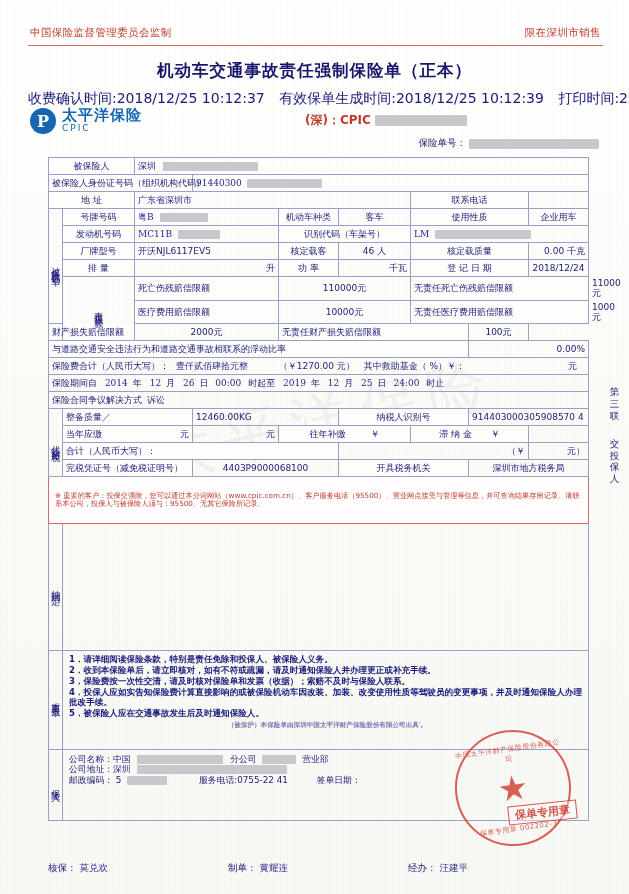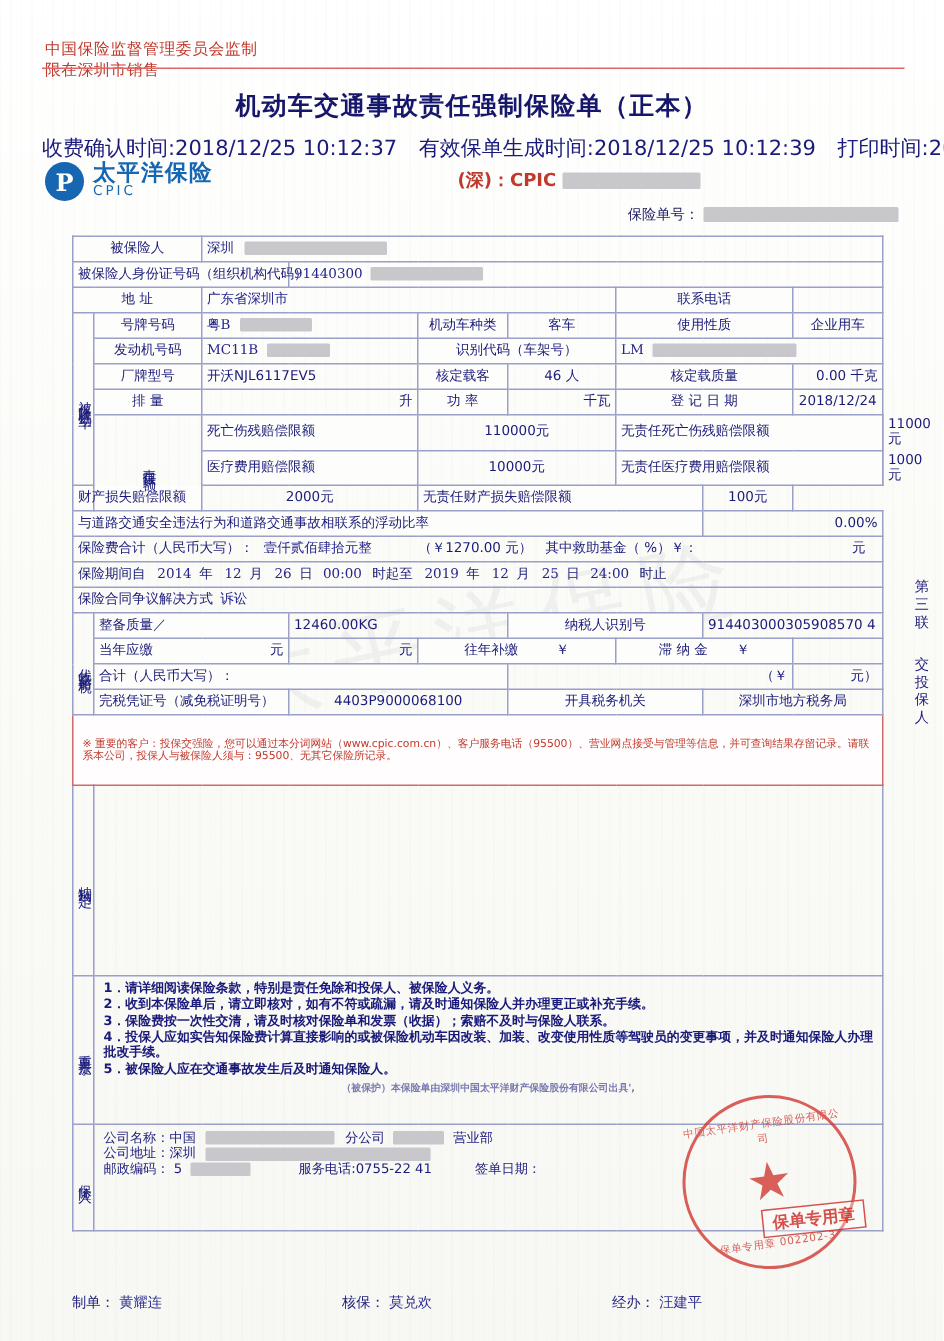--- a/index.html
+++ b/index.html
@@ -26,21 +26,21 @@
     position: absolute; inset: 0;
     background:
       repeating-linear-gradient(90deg, rgba(0,0,0,0.012) 0 1px, rgba(0,0,0,0) 1px 7px),
       linear-gradient(180deg, #ffffff 0%, #fbfbf8 40%, #f7f7f4 100%);
     pointer-events: none;
   }
   .top-line {
     position: absolute;
     left: 30px; right: 28px; top: 26px;
     display: flex; justify-content: space-between;
-    font-size: 10.5px; color: #c0392b; letter-spacing: .4px; flex-direction: column;
+    font-size: 10.5px; color: #c0392b; letter-spacing: .4px;
   }
   .rule-top {
     position: absolute; left: 28px; right: 26px; top: 45px;
     border-top: 1px solid #d66;
   }
   .doc-title {
     position: absolute; left: 0; right: 0; top: 60px;
     text-align: center;
     font-size: 16.5px; font-weight: bold;
     color: #16166b; letter-spacing: 1px;
@@ -478,25 +478,25 @@
 
   <div class="stamp">
     <div class="stamp-text-top">中国太平洋财产保险股份有限公司</div>
     <div class="star">★</div>
     <div class="stamp-text-bottom">保单专用章  002202-3</div>
   </div>
   <div class="stamp-band">保单专用章</div>
 
   <div class="footer">
     <div>
+      <span>核保：</span>
+      <span class="sig">莫兑欢</span>
+    </div>
+    <div>
       <span>制单：</span>
       <span class="sig">黄耀连</span>
-    </div>
-    <div>
-      <span>核保：</span>
-      <span class="sig">莫兑欢</span>
     </div>
     <div>
       <span>经办：</span>
       <span class="sig">汪建平</span>
     </div>
   </div>
 </div>
 
 </body></html>

